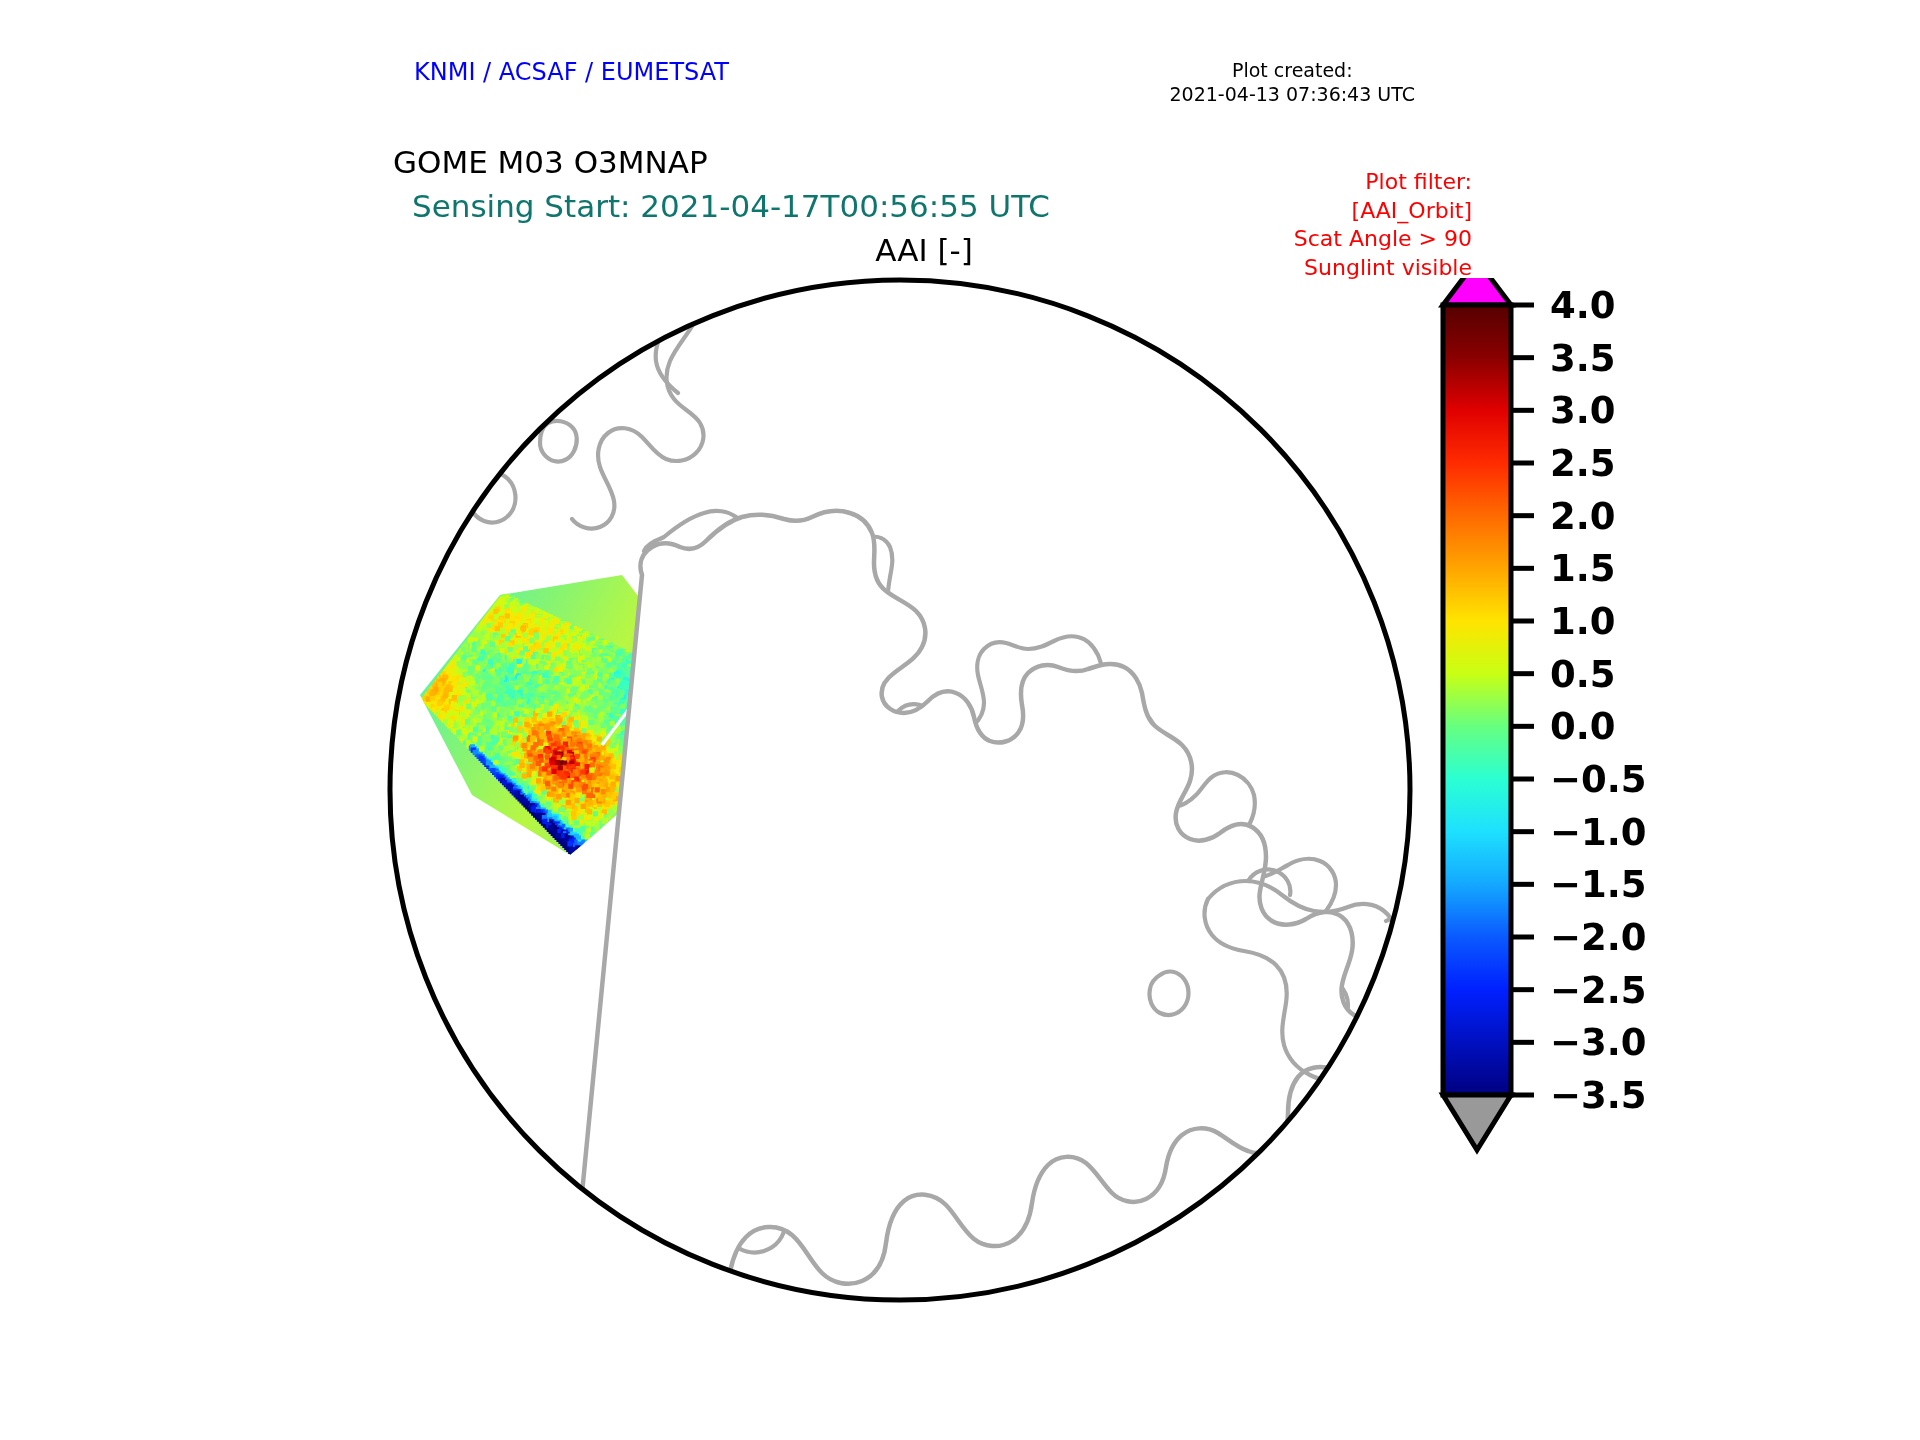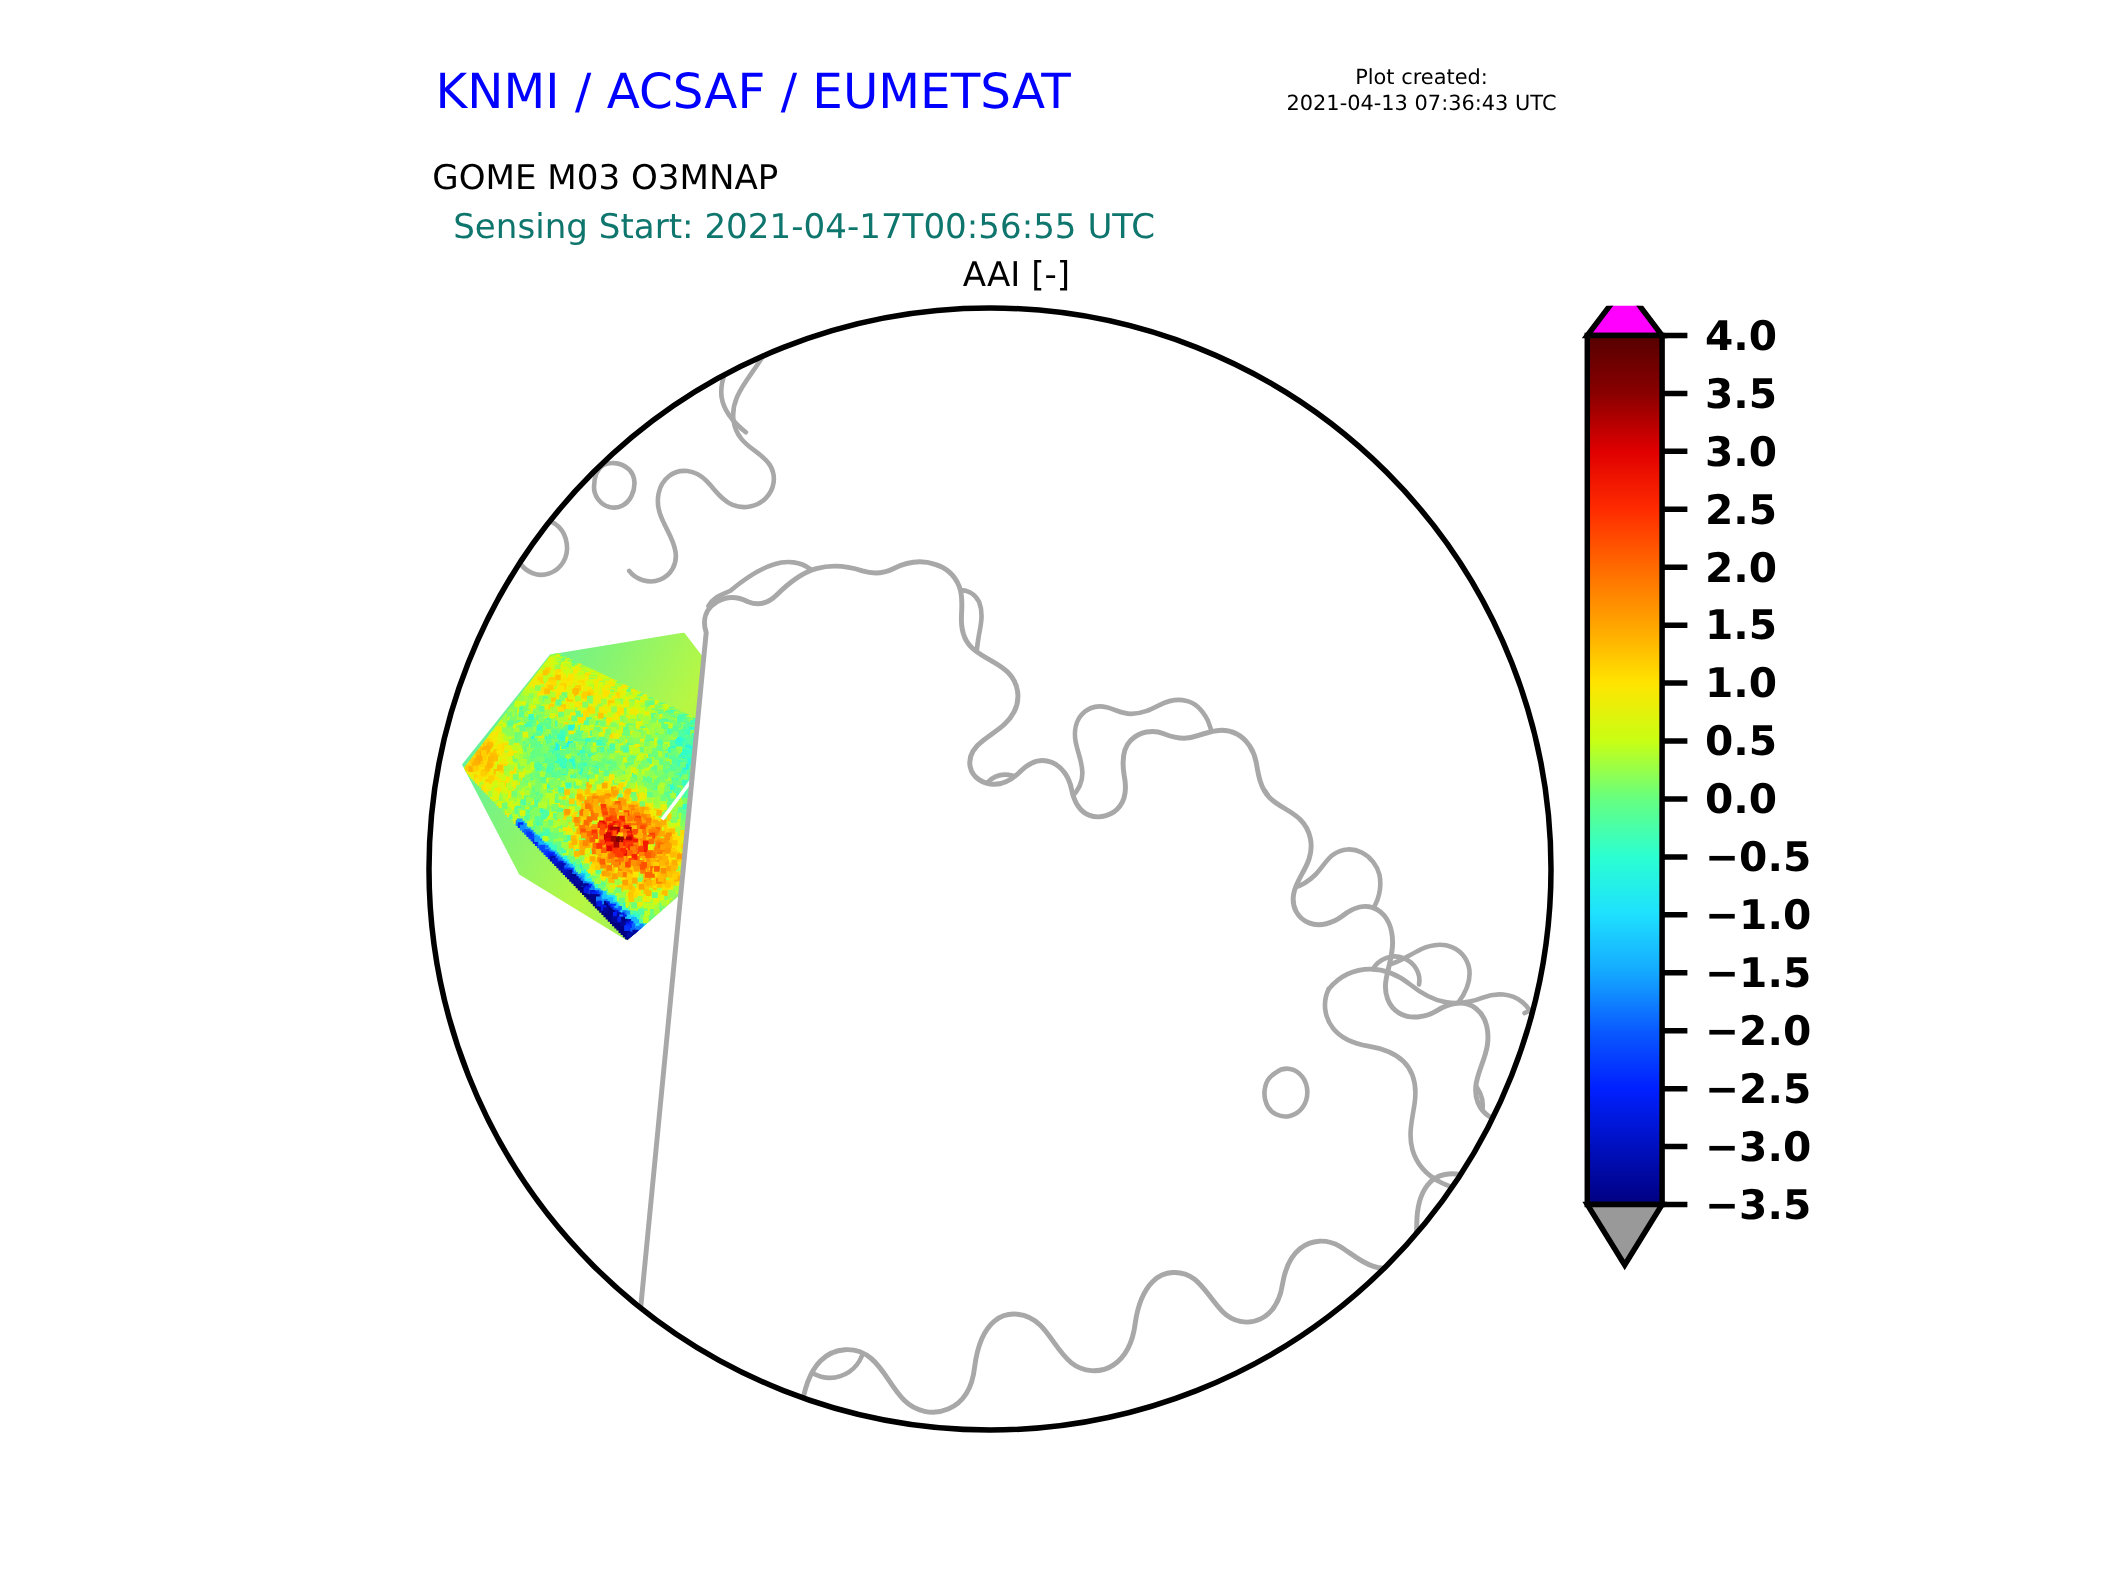--- a/index.html
+++ b/index.html
@@ -19,23 +19,23 @@
   .stage {
     position: absolute;
     left: 0; top: 0;
     width: 1920px;
     height: 1440px;
   }
 
   
   .hdr-agency {
     position: absolute;
-    left: 396px;
+    left: 414px;
     top: 58px;
-    font-size: 44px;
+    font-size: 24px;
     color: #0000ff;
     white-space: nowrap;
     letter-spacing: 0px;
   }
   .hdr-created {
     position: absolute;
     right: 505px;
     top: 58px;
     text-align: center;
     font-size: 19px;
@@ -111,20 +111,26 @@
 
   <div class="hdr-created">
     <div>Plot created:</div>
     <div>2021-04-13 07:36:43 UTC</div>
   </div>
 
   <div class="hdr-product">GOME M03 O3MNAP</div>
   <div class="hdr-sensing">Sensing Start: 2021-04-17T00:56:55 UTC</div>
   <div class="hdr-quantity">AAI [-]</div>
 
+  <div class="hdr-filter">
+    <div>Plot filter:</div>
+    <div>[AAI_Orbit]</div>
+    <div>Scat Angle &gt; 90</div>
+    <div>Sunglint visible</div>
+  </div>
 
   <div class="map-wrap">
     <svg class="map-svg" viewBox="0 0 1040 1040">
       <defs>
         <clipPath id="globeClip">
           <circle cx="520" cy="515" r="510"></circle>
         </clipPath>
         <clipPath id="swathClip">
           <polygon points="40,420 120,320 242,300 330,415 318,470 190,580 92,520"></polygon>
         </clipPath>

